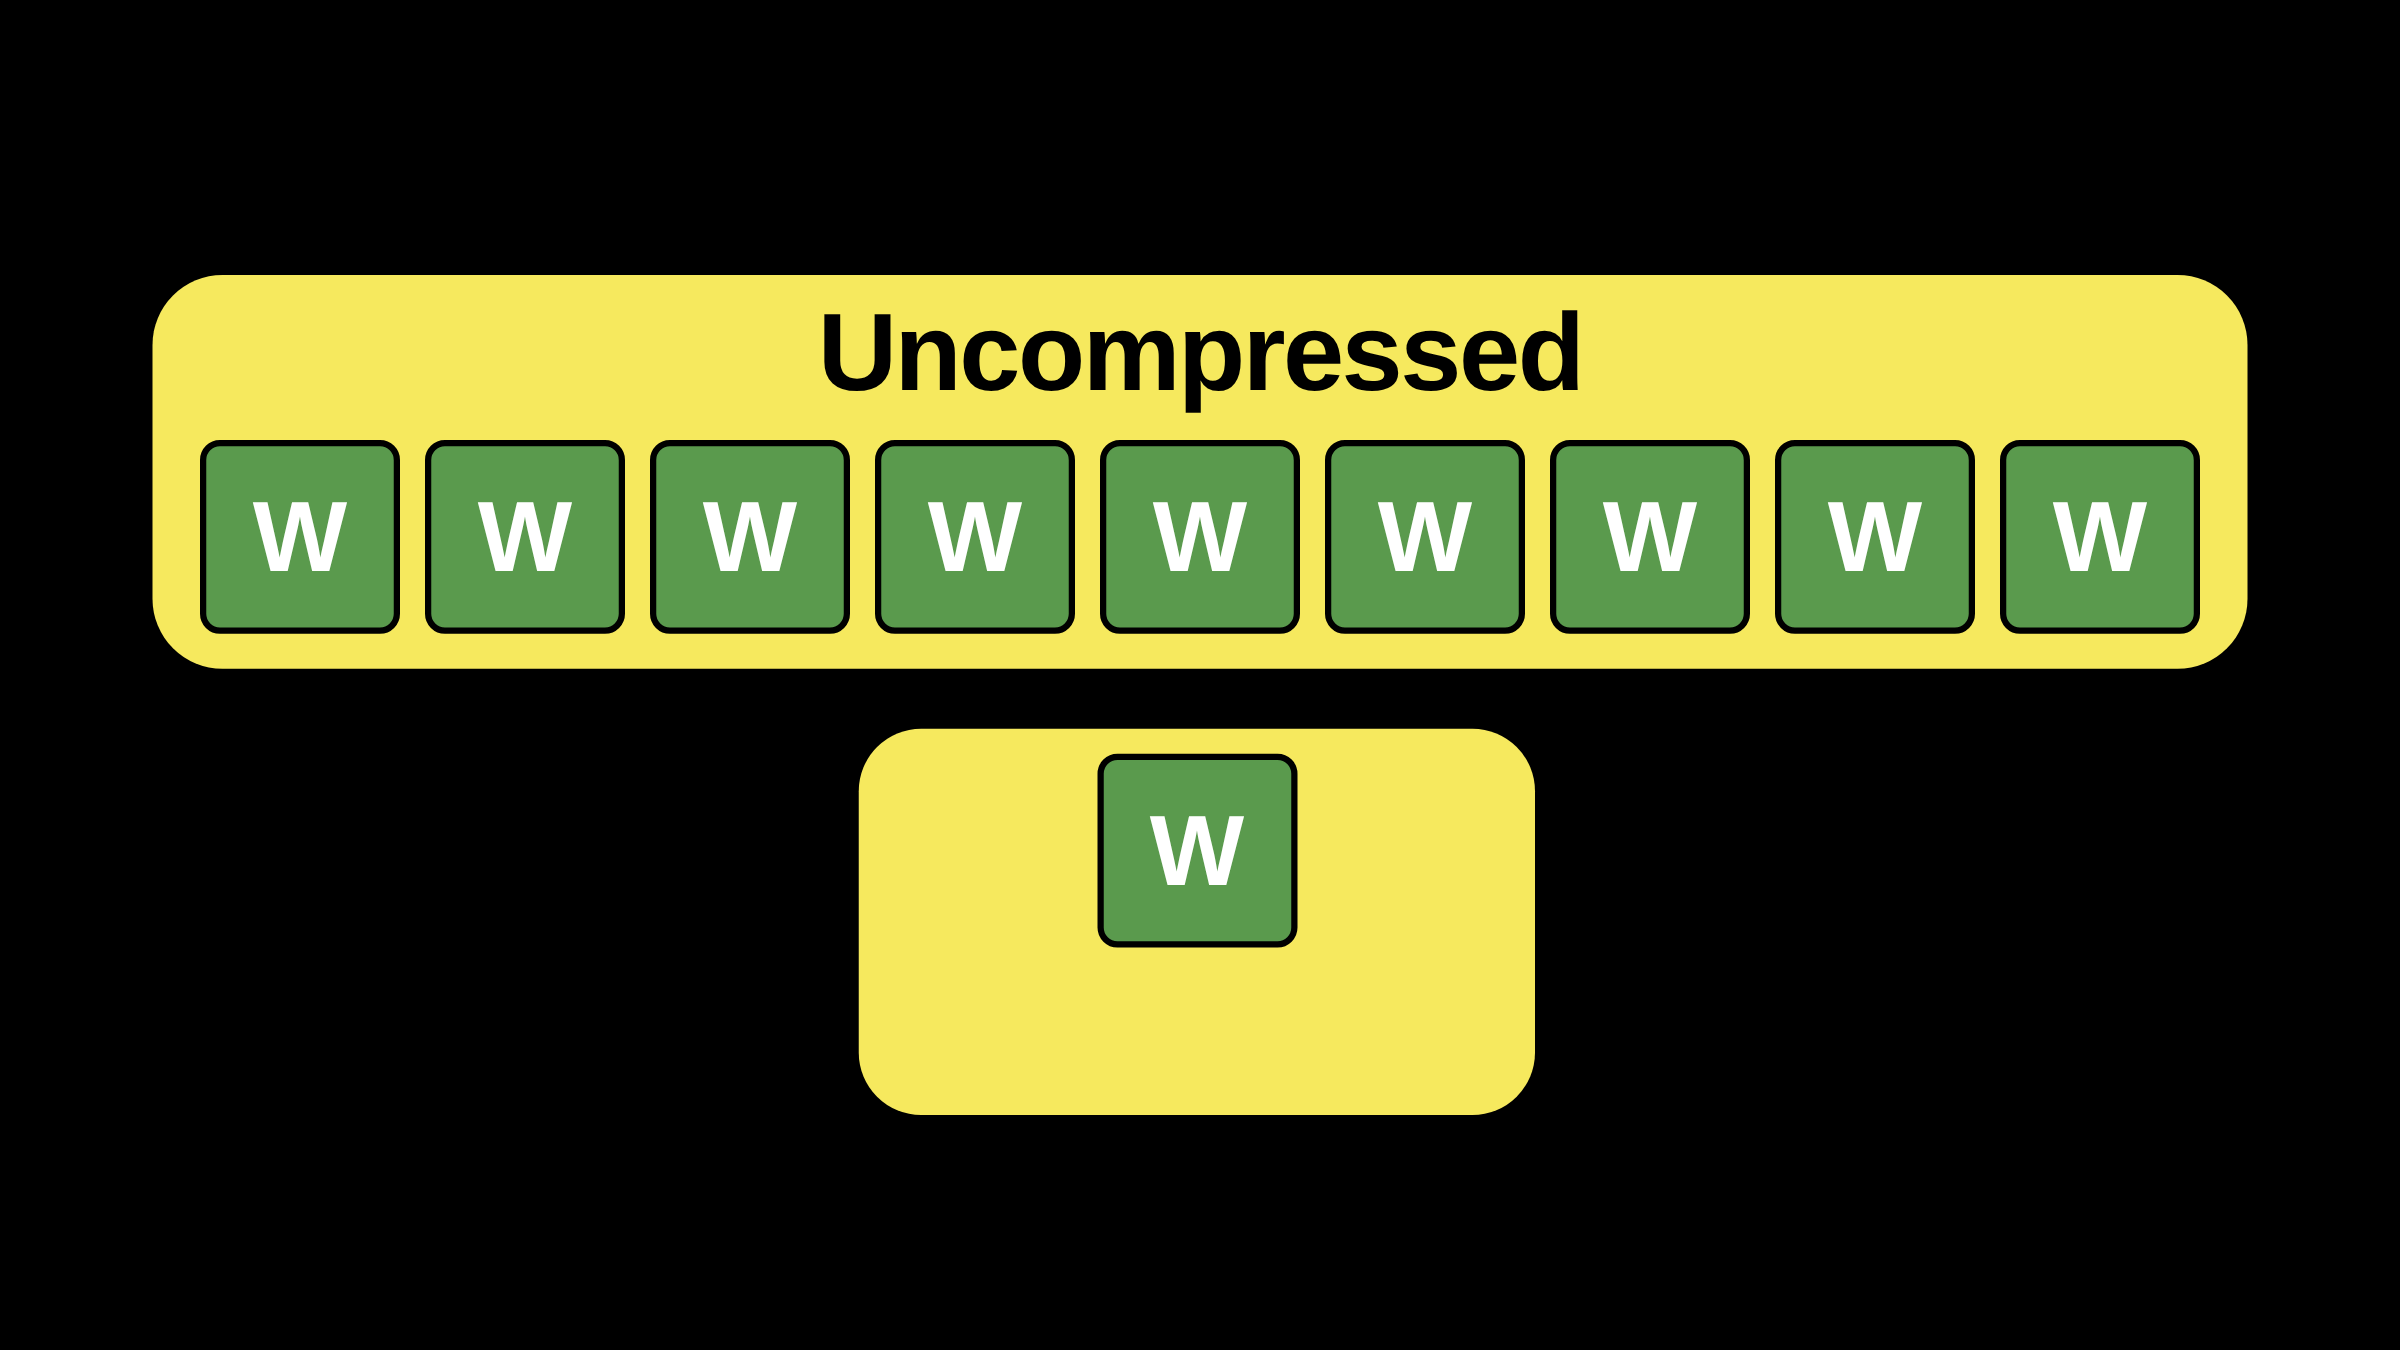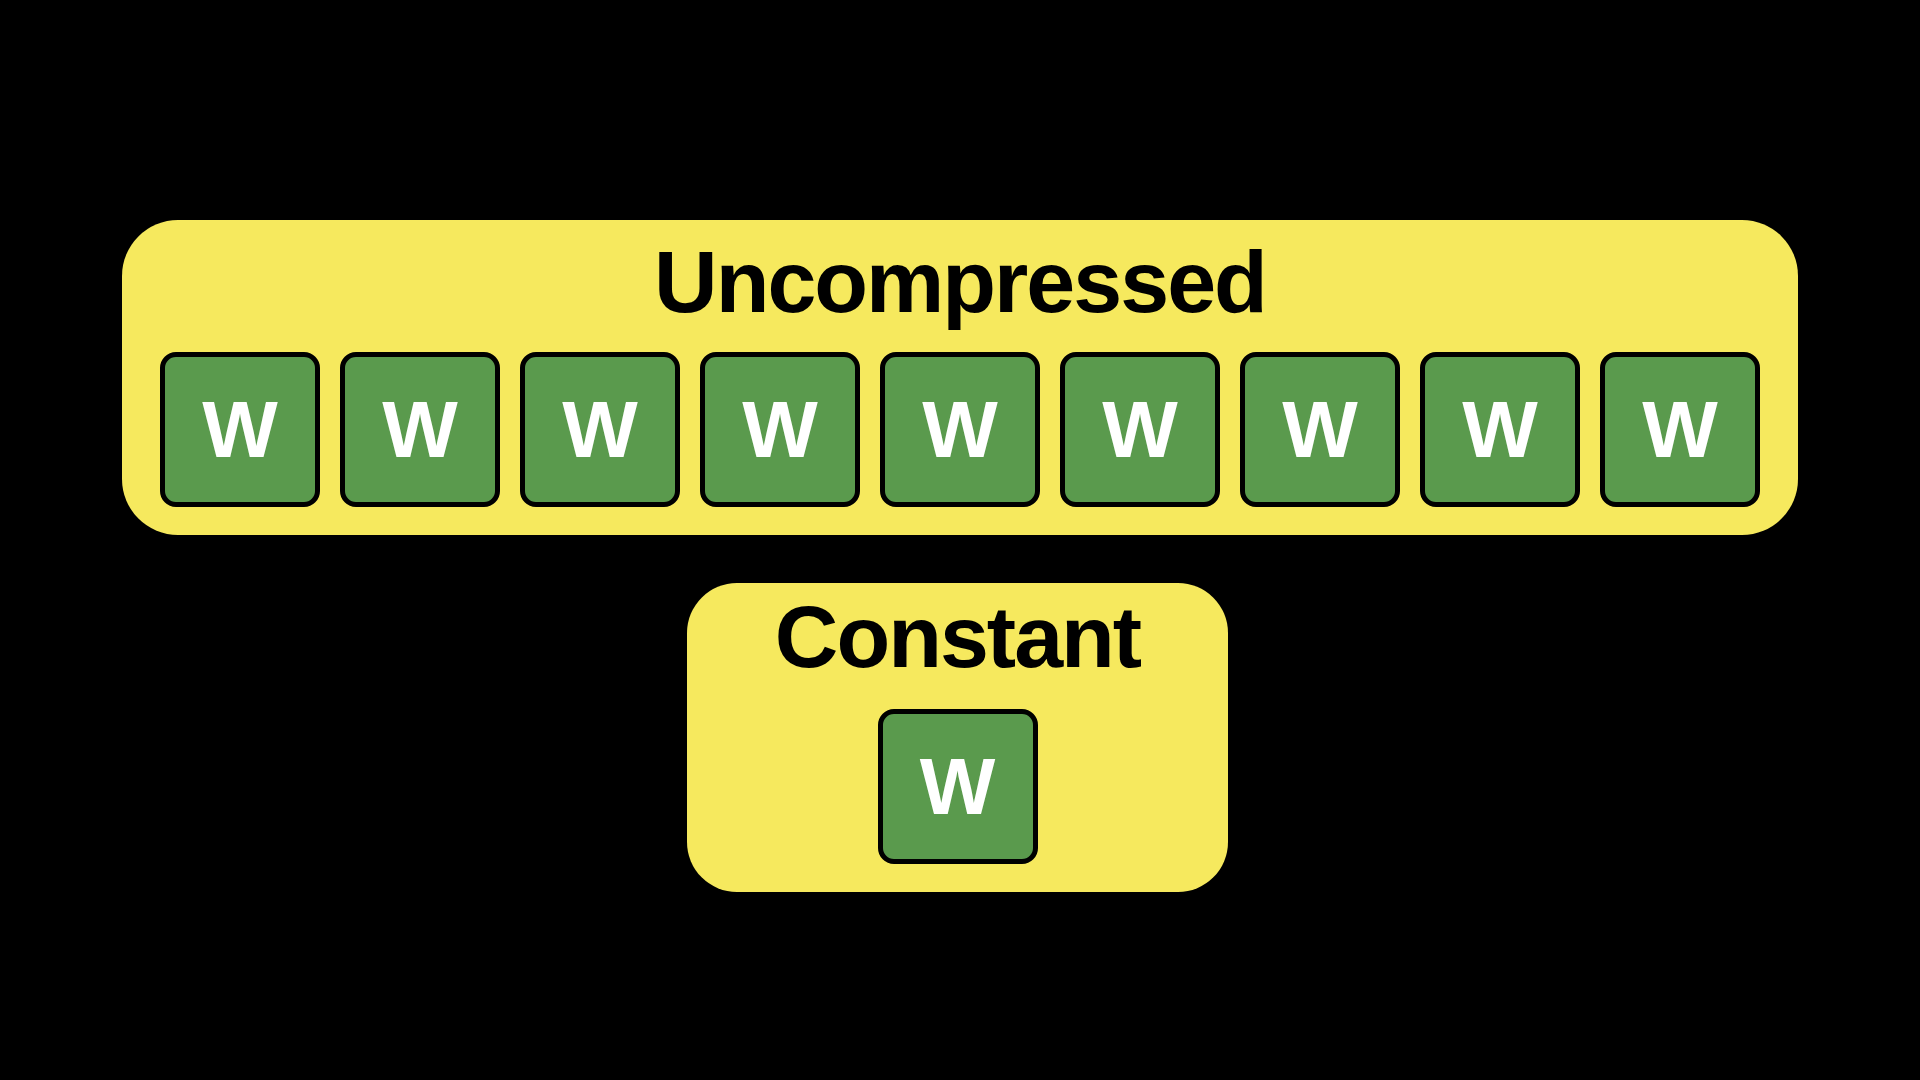--- a/index.html
+++ b/index.html
@@ -103,19 +103,18 @@
     <div class="tile">
         <span class="tile-letter">W</span>
       </div>
     <div class="tile">
         <span class="tile-letter">W</span>
       </div>
   </div>
 </div>
 
 <div class="group-box group-constant">
-  <div class="group-title">Constant</div>
   <div class="tile-row">
     <div class="tile">
         <span class="tile-letter">W</span>
       </div>
   </div>
 </div>
 
 </body></html>

